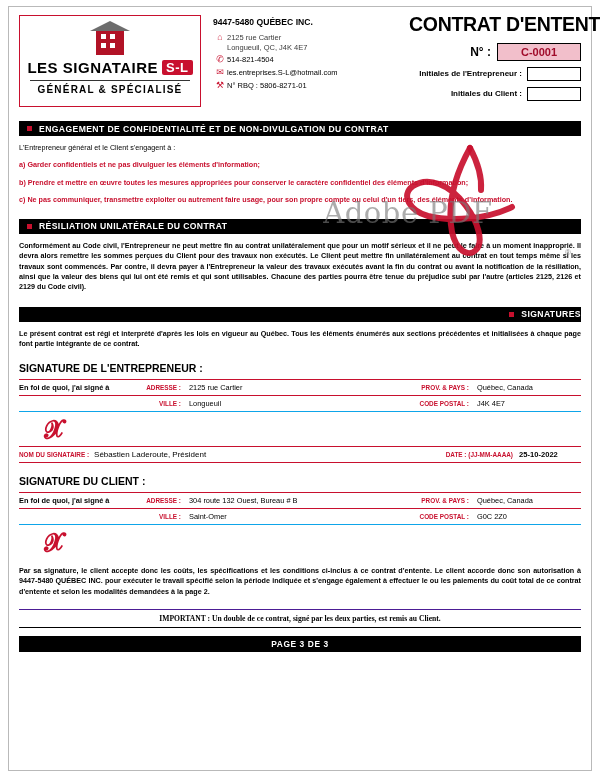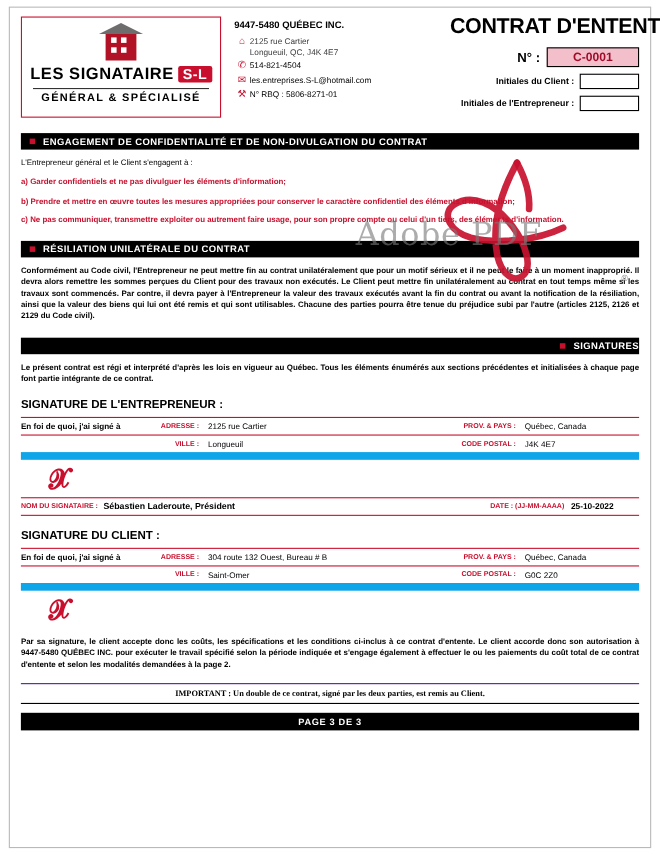--- a/index.html
+++ b/index.html
@@ -214,21 +214,21 @@
 
   
   .sig-title {
     font-size: 10.5px;
     font-weight: bold;
     margin-top: 12px;
   }
   .sig-table {
     margin-top: 5px;
     border-top: 1px solid #c8102e;
-    border-bottom: 7px solid #0ea5e9;
+    border-bottom: 1px solid #0ea5e9;
   }
   .sig-row {
     display: flex;
     align-items: stretch;
     height: 15px;
   }
   .sig-row + .sig-row { border-top: 1px solid #c8102e; }
   .cell-left {
     width: 112px;
     font-size: 7.4px;
@@ -281,21 +281,21 @@
     align-items: center;
   }
   .name-lbl {
     font-size: 6.4px;
     font-weight: bold;
     color: #c8102e;
     padding-right: 5px;
   }
   .name-val {
     font-size: 8px;
-    font-weight: bold;
+    font-weight: normal;
   }
   .date-lbl {
     margin-left: auto;
     font-size: 6.4px;
     font-weight: bold;
     color: #c8102e;
     padding-right: 6px;
   }
   .date-val {
     font-size: 7.6px;
@@ -410,25 +410,25 @@
 
       <div class="right-head">
         <div class="doc-title">CONTRAT D'ENTENTE</div>
 
         <div class="no-row">
           <div class="no-label">N° :</div>
           <div class="no-box">C-0001</div>
         </div>
 
         <div class="init-row">
+          <span>Initiales de l'Entrepreneur :</span>
+          <span class="init-box"></span>
+        </div>
+        <div class="init-row">
           <span>Initiales du Client :</span>
-          <span class="init-box"></span>
-        </div>
-        <div class="init-row">
-          <span>Initiales de l'Entrepreneur :</span>
           <span class="init-box"></span>
         </div>
       </div>
     </div>
 
     <div class="bar">
       <span class="sq"></span>
       <span>ENGAGEMENT DE CONFIDENTIALITÉ ET DE NON-DIVULGATION DU CONTRAT</span>
     </div>
     <div class="para">L'Entrepreneur général et le Client s'engagent à :</div>

